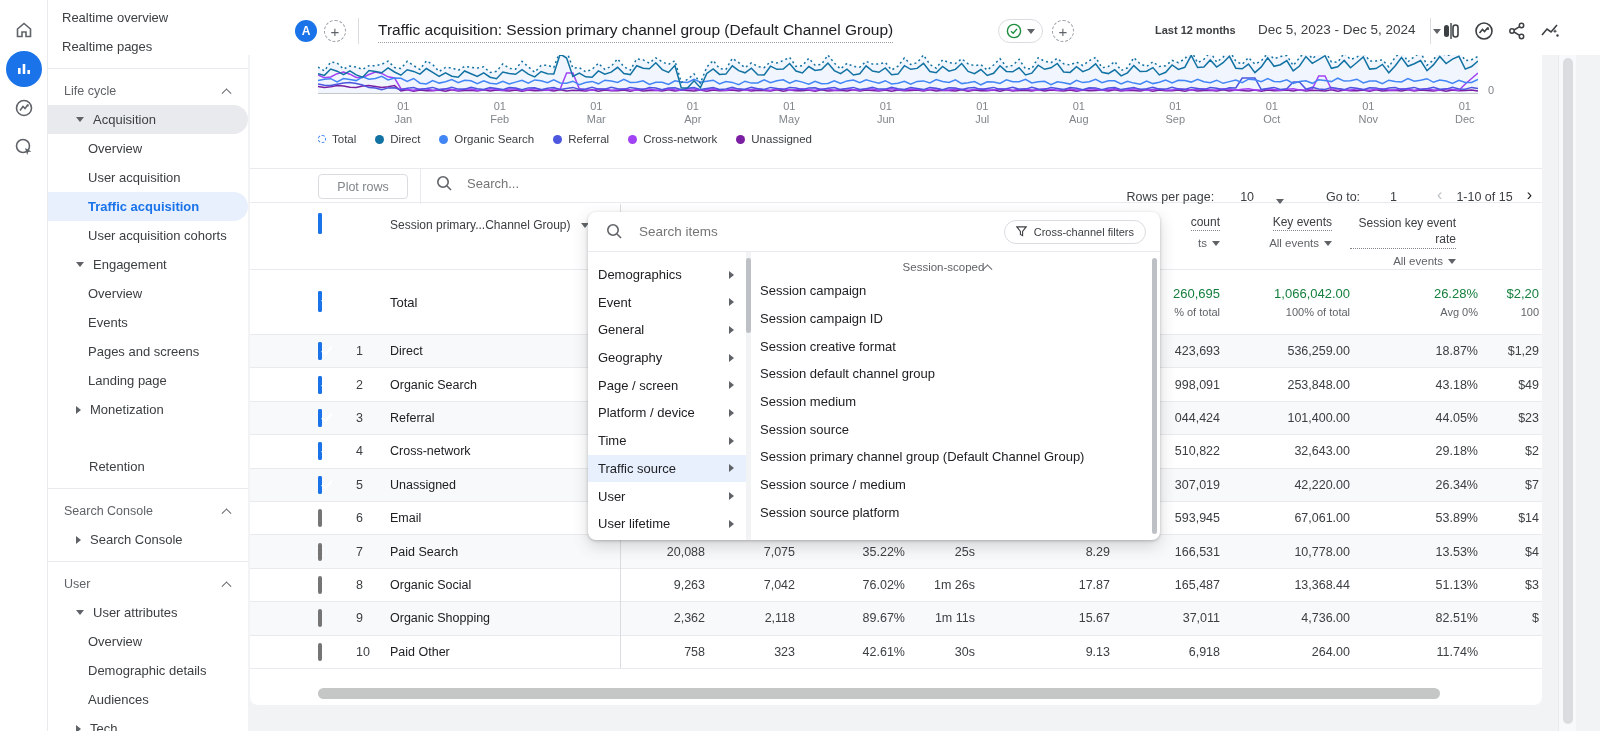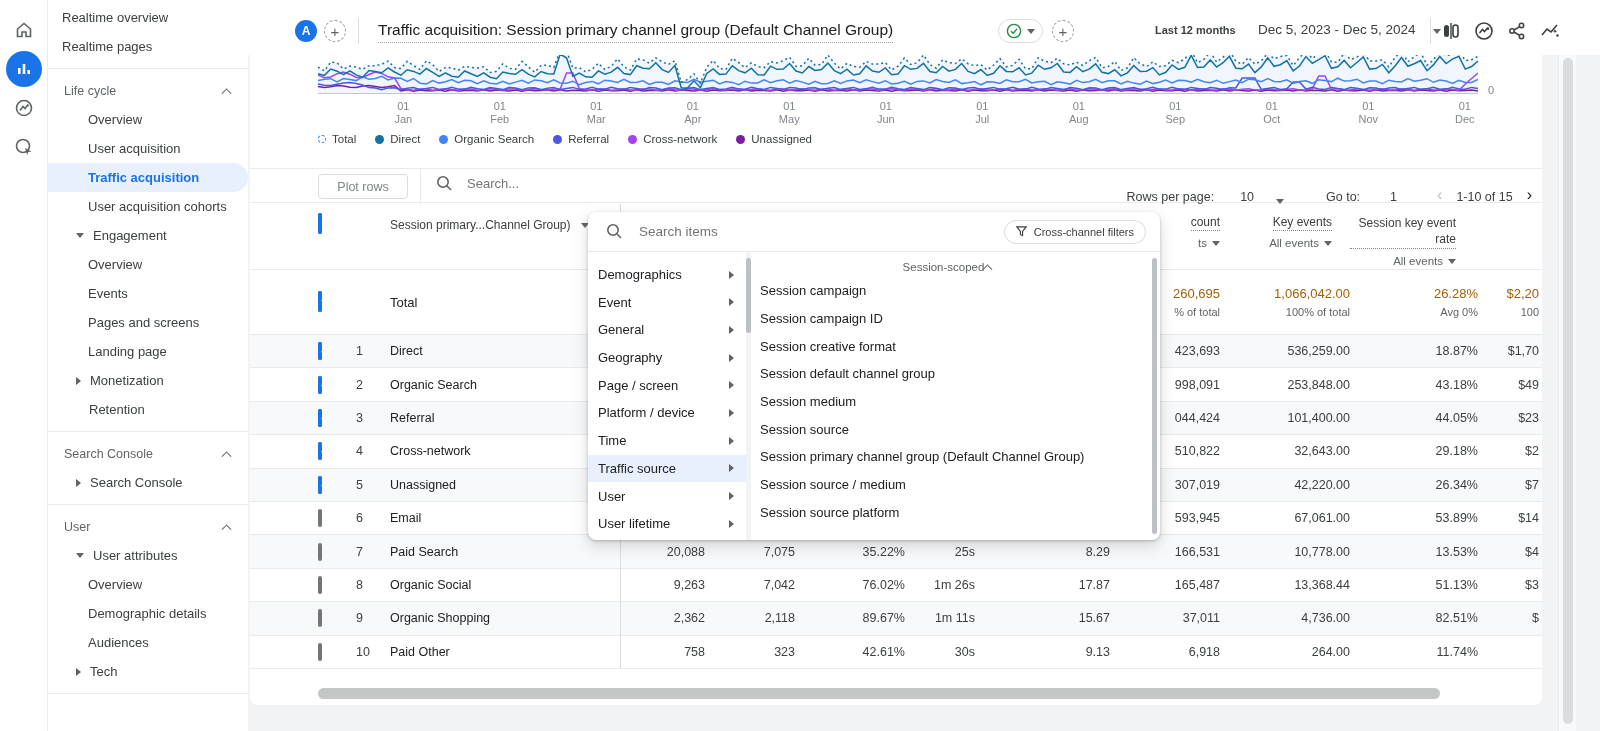--- a/index.html
+++ b/index.html
@@ -73,21 +73,21 @@
   .cec{width:110px;} .cke{width:130px;} .cskr{width:128px;} .crev{width:61px; text-align:right;}
   .vdivider { position:absolute; left:620px; top:204px; width:1px; height:464px; background:#dadce0; z-index:3; }
   .cb { width:16px; height:16px; border:2px solid #757575; border-radius:2px; position:relative; background:#fff; }
   .cb.on { background:#1a73e8; border-color:#1a73e8; }
   .cb.on::after { content:""; position:absolute; left:4px; top:0px; width:4px; height:9px; border:solid #fff; border-width:0 2px 2px 0; transform:rotate(40deg); }
   .cb.ind { background:#1a73e8; border-color:#1a73e8; }
   .cb.ind::after { content:""; position:absolute; left:2px; top:5px; width:8px; height:2px; background:#fff; }
   .hd-cell { padding-top:12px; font-size:12px; color:#3c4043; }
   .hd-lab { border-bottom:1px dotted #80868b; display:inline-block; padding-bottom:1px; }
   .hd-filter { color:#5f6368; font-size:11.5px; margin-top:6px; display:flex; align-items:center; justify-content:flex-end; gap:5px; }
-  .tot-main { font-size:13px; color:#a16207; }
+  .tot-main { font-size:13px; color:#15803d; }
   .tot-sub { font-size:11px; color:#5f6368; margin-top:5px; }
   .hscroll { position:absolute; left:318px; top:688px; width:1122px; height:11px; background:#c4c7c5; border-radius:6px; z-index:2; }
 
   
   .picker { position:absolute; left:588px; top:212px; width:572px; height:328px; background:#fff; border-radius:8px; z-index:30;
             box-shadow:0 1px 3px rgba(60,64,67,.3), 0 6px 16px rgba(60,64,67,.2); }
   .pk-search { position:absolute; left:0; top:0; width:572px; height:40px; border-bottom:1px solid #e8eaed; display:flex; align-items:center; padding:0 14px 0 18px; gap:16px; }
   .pk-search input { border:none; outline:none; font-size:13.5px; color:#3c4043; flex:1; font-family:inherit; }
   .chip { height:24px; border:1px solid #dadce0; border-radius:13px; display:flex; align-items:center; gap:7px; padding:0 11px; font-size:11px; color:#3c4043; white-space:nowrap; }
   .pk-body { position:absolute; left:0; top:40px; width:628px; height:288px; overflow:hidden; border-radius:0 0 8px 8px; }
@@ -208,20 +208,24 @@
         <span>Realtime overview</span>
       </div>
     <div class="sb-row sb-top">
         <span>Realtime pages</span>
       </div>
     <div class="sb-div"></div>
     <div class="sb-row sb-head">
       <span>Life cycle</span>
         <span class="chev up"></span>
     </div>
+    <div class="sb-row sb-group pill-grey">
+      <span class="car down"></span>
+        <span>Acquisition</span>
+    </div>
 
       <div class="sb-row sb-child">
         <span>Overview</span>
       </div>
 
       <div class="sb-row sb-child">
         <span>User acquisition</span>
       </div>
 
       <div class="sb-row sb-child pill-blue">
@@ -250,21 +254,21 @@
       </div>
 
       <div class="sb-row sb-child">
         <span>Landing page</span>
       </div>
 
     <div class="sb-row sb-group">
       <span class="car right"></span>
         <span>Monetization</span>
     </div>
-    <div class="sb-row sb-group" style="padding-left:41px;">
+    <div class="sb-row sb-group" style="padding-left:41px;margin-top:28px;">
       <span>Retention</span>
     </div>
     <div class="sb-div"></div>
     <div class="sb-row sb-head">
       <span>Search Console</span>
         <span class="chev up"></span>
     </div>
     <div class="sb-row sb-group">
       <span class="car right"></span>
         <span>Search Console</span>
@@ -500,21 +504,21 @@
         <div class="c-num">1</div>
         <div class="c-ch">Direct</div>
         <div class="cs m"></div>
         <div class="ce m"></div>
         <div class="cr m"></div>
         <div class="ct m"></div>
         <div class="cp m"></div>
         <div class="cec m">423,693</div>
         <div class="cke m">536,259.00</div>
         <div class="cskr m">18.87%</div>
-        <div class="crev">$1,70</div>
+        <div class="crev">$1,29</div>
       </div>
 
       <div class="trow">
         <div class="c-cb"><span class="cb on"></span></div>
         <div class="c-num">2</div>
         <div class="c-ch">Organic Search</div>
         <div class="cs m"></div>
         <div class="ce m"></div>
         <div class="cr m"></div>
         <div class="ct m"></div>

